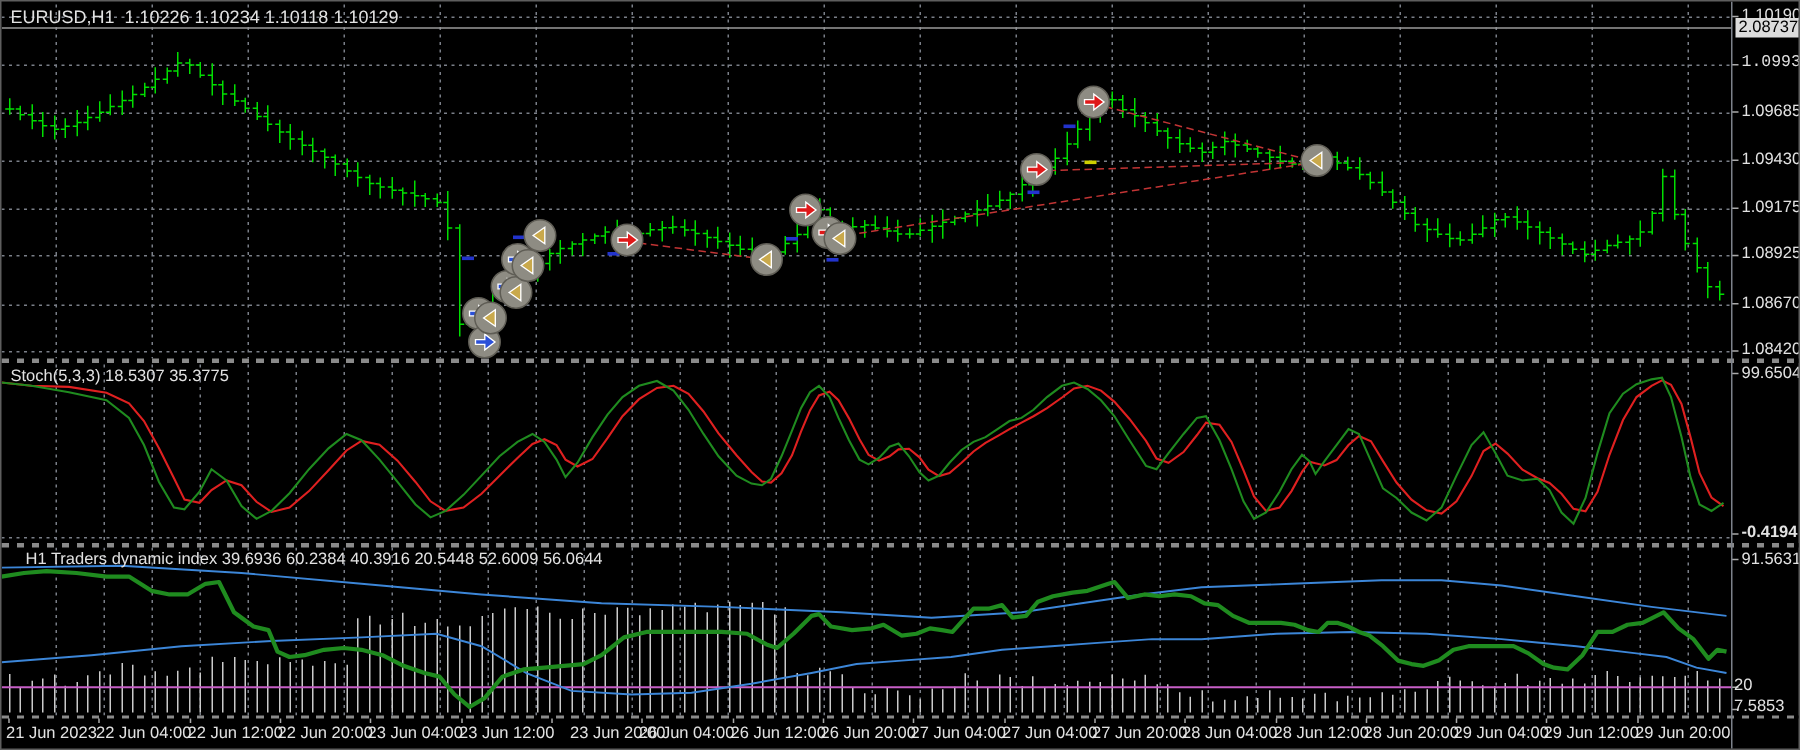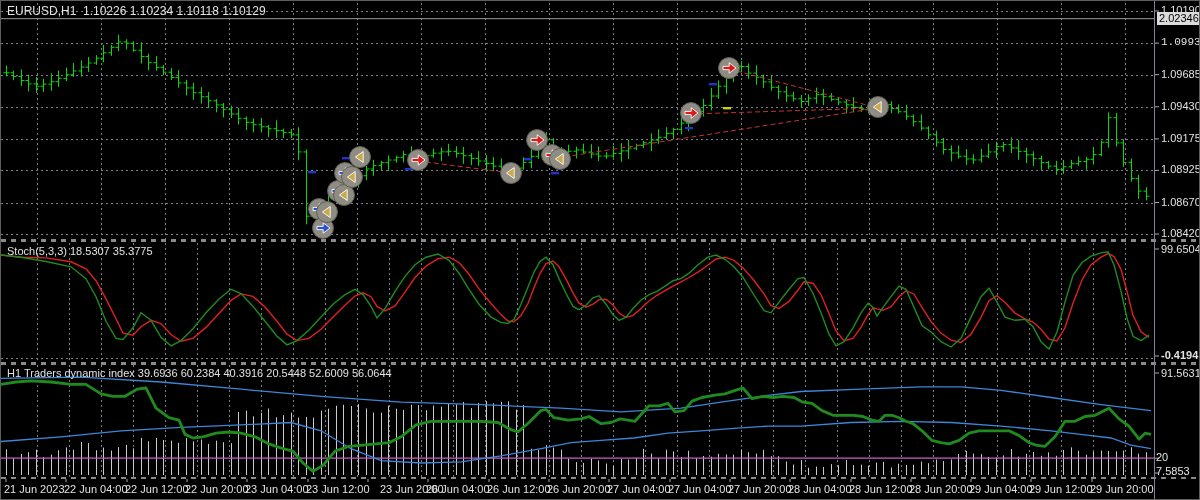--- a/index.html
+++ b/index.html
@@ -2,21 +2,21 @@
 <html><head>
 <meta charset="utf-8">
 <style>
   html,body{margin:0;padding:0;background:#111;}
   #wrap{position:relative;width:1200px;height:500px;background:#000;overflow:hidden;
         font-family:"Liberation Sans",sans-serif;border:1px solid #5e5e5e;box-sizing:border-box;}
   #cv{position:absolute;left:0;top:0;}
   .ovl{position:absolute;color:#e2e2e2;font-size:11px;white-space:pre;}
   #title{left:6px;top:3px;font-size:12px;}
   #stoch-label{left:6px;top:244px;}
-  #tdi-label{left:6px;top:366px;}
+  #tdi-label{left:16px;top:366px;}
   .ax{position:absolute;color:#e2e2e2;font-size:11px;white-space:nowrap;}
   #cur{position:absolute;left:1156px;top:11px;background:#dcdcdc;color:#000;
        font-size:11px;padding:0 2px;line-height:13px;}
   .sep{position:absolute;left:0;width:1200px;height:3px;
        background:repeating-linear-gradient(90deg,#8a8a8a 0 5px,#000 5px 10px);}
   #sep1{top:238px;} #sep2{top:361px;} #sep3{top:476px;height:2px;}
   #vax{position:absolute;left:1153px;top:0;width:1px;height:500px;background:#7d828b;}
 </style>
 </head>
 <body>
@@ -884,21 +884,21 @@
   <div id="price-axis">
       <div class="ax" style="left: 1160px; top: 3px;">1.10190</div>
       <div class="ax" style="left: 1160px; top: 35px; font-family: Liberation Mono, monospace;">1.09935</div>
       <div class="ax" style="left: 1160px; top: 67px;">1.09685</div>
       <div class="ax" style="left: 1160px; top: 99px;">1.09430</div>
       <div class="ax" style="left: 1160px; top: 131px;">1.09175</div>
       <div class="ax" style="left: 1160px; top: 162px;">1.08925</div>
       <div class="ax" style="left: 1160px; top: 195px;">1.08670</div>
       <div class="ax" style="left: 1160px; top: 226px;">1.08420</div>
     </div>
-  <div id="cur">2.02346</div>
+  <div id="cur">2.08737</div>
   <div id="sub-axes">
       <div class="ax" style="left: 1160px; top: 242px;">99.6504</div>
       <div class="ax" style="left: 1160px; top: 348px; font-weight: bold;">-0.4194</div>
       <div class="ax" style="left: 1160px; top: 366px;">91.5631</div>
       <div class="ax" style="left: 1155px; top: 450px;">20</div>
       <div class="ax" style="left: 1155px; top: 464px;">7.5853</div>
     </div>
   <div id="time-axis">
       <div class="ax" style="left: 3px; top: 482px;">21 Jun 2023</div>
       <div class="ax" style="left: 63px; top: 482px;">22 Jun 04:00</div>

